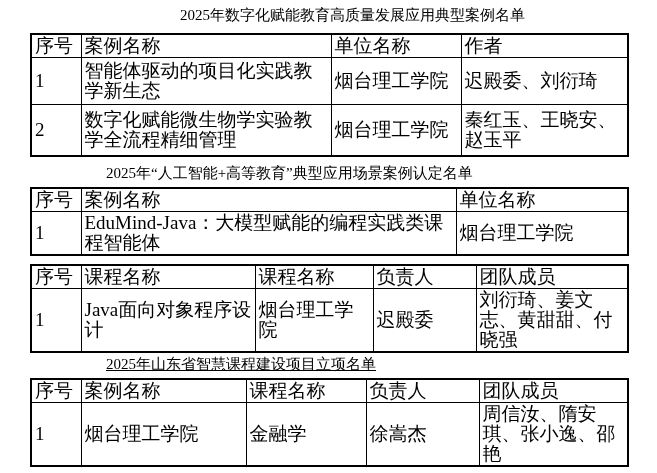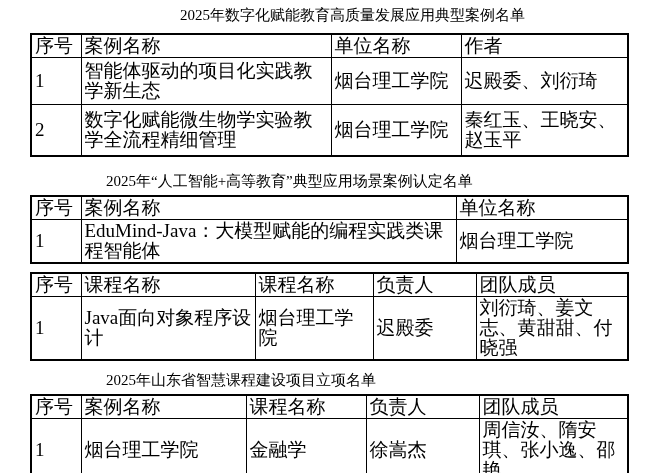--- a/index.html
+++ b/index.html
@@ -4,23 +4,23 @@
 <style>
   html,body{margin:0;padding:0;background:#ffffff;}
   body{
     width:657px;height:473px;overflow:hidden;
     font-family:"Liberation Serif","DejaVu Serif",serif;
     color:#000;
   }
   .doc-title{font-size:15px;line-height:19px;white-space:nowrap;padding-left:48px;}
   #title-1{text-align:center;margin:6px 0 0 0;}
   .title-left{margin:0 0 0 58px;}
-  #title-2{margin-top:15px;font-family:Liberation Serif, serif;}
+  #title-2{margin-top:7px;font-family:Liberation Serif, serif;}
   #title-3{margin-top:14px;}
-  #title-4{margin-top:10px;}
+  #title-4{margin-top:2px;text-decoration:underline;}
   table{
     border-collapse:collapse;table-layout:fixed;
     width:597px;margin-left:30px;
     border:2px solid #000;
   }
   #table-1{margin-top:8px;}
   #table-2{margin-top:4px;}
   #table-3{margin-top:8px;}
   #table-4{margin-top:4px;}
   th,td{

